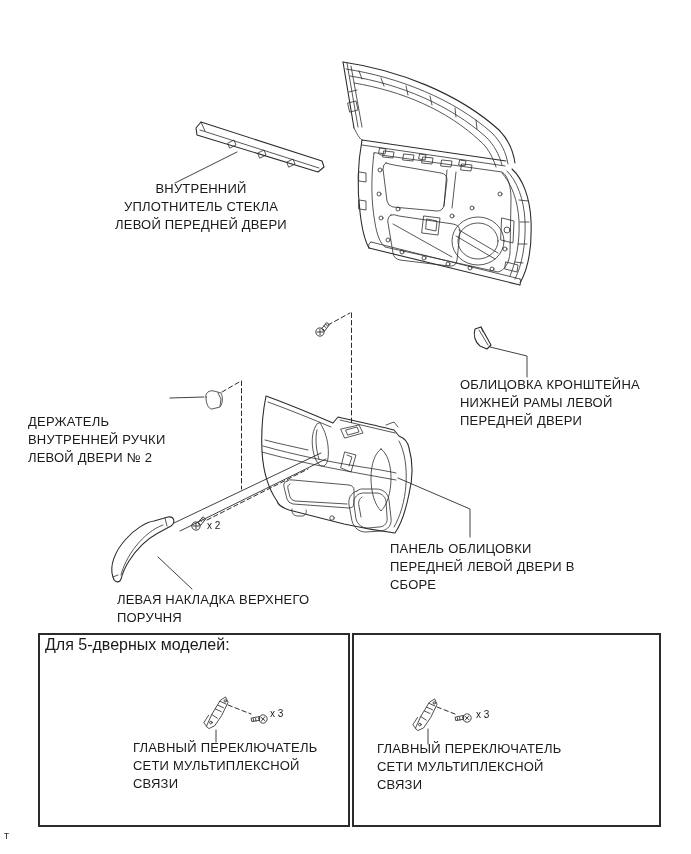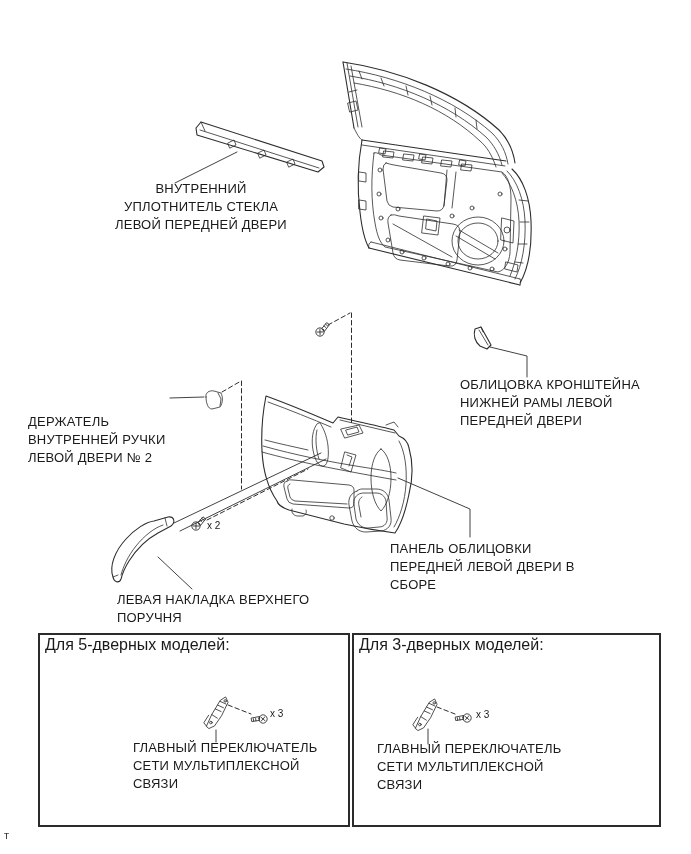--- a/index.html
+++ b/index.html
@@ -200,21 +200,20 @@
 
   <div id="lbl-nakladka" class="callout">ЛЕВАЯ НАКЛАДКА ВЕРХНЕГО
 ПОРУЧНЯ</div>
 
   <div id="lbl-x2" class="qty">x 2</div>
 
   <div id="box5" class="vbox"></div>
   <div id="box3" class="vbox"></div>
 
   <div id="box5-title" class="vbox-title">Для 5-дверных моделей:</div>
-  <div id="box3-title" class="vbox-title">Для 3-дверных моделей:</div>
 
   <div id="box5-label" class="callout">ГЛАВНЫЙ ПЕРЕКЛЮЧАТЕЛЬ
 СЕТИ МУЛЬТИПЛЕКСНОЙ
 СВЯЗИ</div>
   <div id="box3-label" class="callout">ГЛАВНЫЙ ПЕРЕКЛЮЧАТЕЛЬ
 СЕТИ МУЛЬТИПЛЕКСНОЙ
 СВЯЗИ</div>
 
   <div id="box5-x3" class="qty">x 3</div>
   <div id="box3-x3" class="qty">x 3</div>

